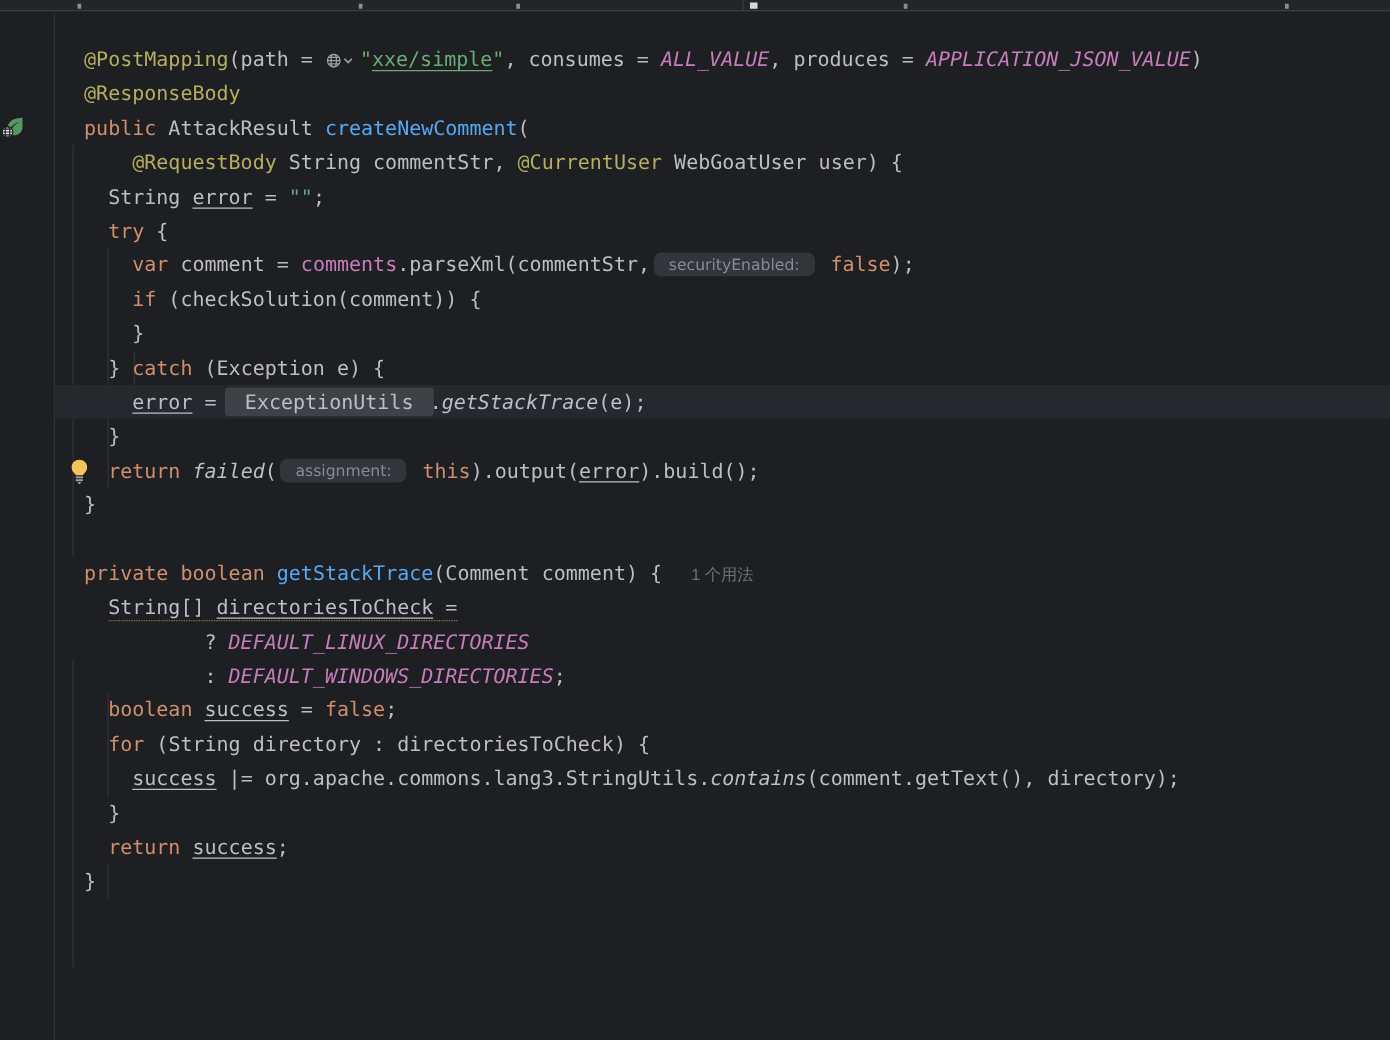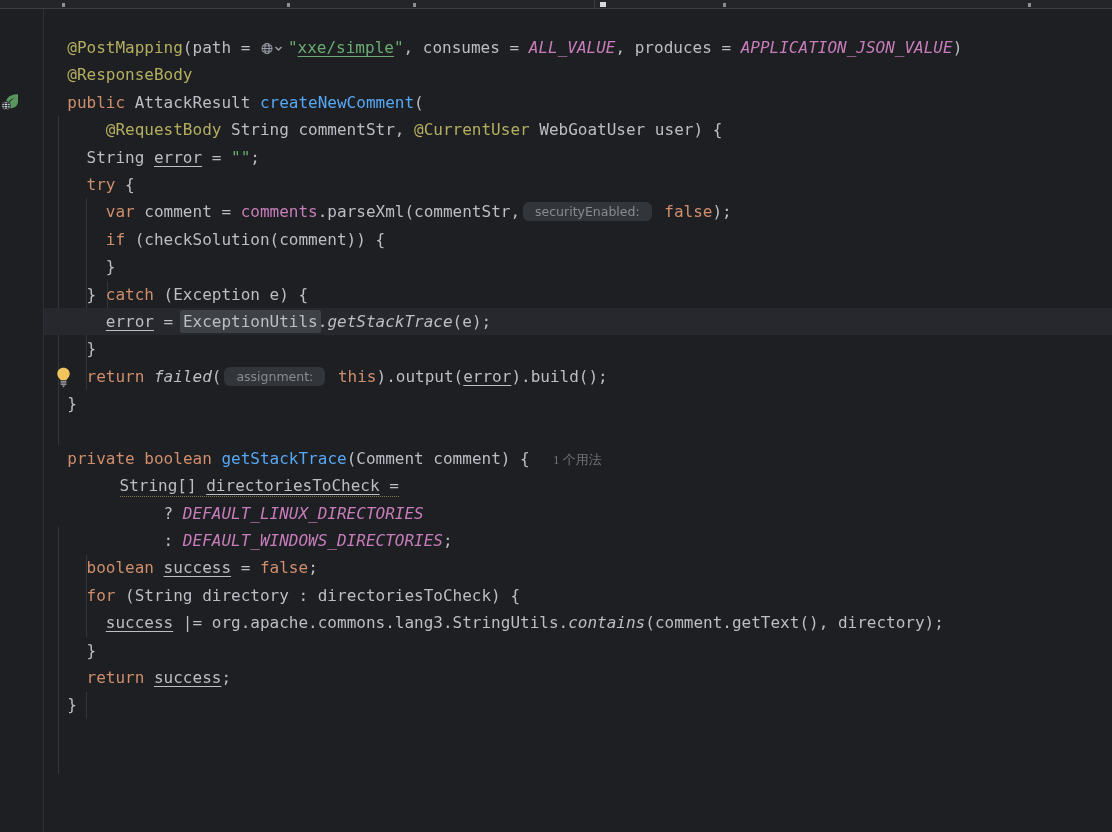--- a/index.html
+++ b/index.html
@@ -25,26 +25,26 @@
   .tok-d{color:#bcbec4;}
   .tok-k{color:#cf8e6d;}
   .tok-an{color:#b3ae60;}
   .tok-s{color:#6aab73;}
   .tok-link{color:#6aab73;text-decoration:underline;text-underline-offset:3px;}
   .tok-f{color:#c77dbb;}
   .tok-cst{color:#c77dbb;font-style:italic;text-align:right;}
   .tok-m{color:#56a8f5;}
   .tok-st{color:#bcbec4;font-style:italic;}
   .tok-u{color:#bcbec4;text-decoration:underline;text-underline-offset:3px;text-decoration-thickness:1px;}
-  .tok-box{color:#bcbec4;background:#3e4247;border-radius:3px;padding:2px 3px;margin:0 -3px;}
+  .tok-box{color:#bcbec4;background:#3e4247;border-radius:3px;padding:2px 16px;margin:0 -3px;}
   .tok-inlay{display:inline-block;background:#32353a;color:#888c92;border-radius:6px;
              font-family:"DejaVu Sans",sans-serif;font-size:12.5px;line-height:17px;
              padding:1px 12px;margin:0 3px;vertical-align:1px;}
-  .tok-usage{color:#6e7277;font-family:Liberation Serif, serif;font-size:13px;margin-left:4px;}
-  .tok-warn{border-bottom:1px dotted #857c4e;padding-bottom:1px;margin-left:33px;}
+  .tok-usage{color:#6e7277;font-family:Liberation Sans, sans-serif;font-size:13px;margin-left:4px;}
+  .tok-warn{border-bottom:1px dotted #857c4e;padding-bottom:1px;}
   .tok-iconwrap{display:inline-block;vertical-align:-1px;margin:0 2px 0 1px;}
   
   .gutter-icon{position:absolute;z-index:4;}
 </style>
 </head>
 <body>
 
 <div class="screen">
 
   <div class="topbar">

